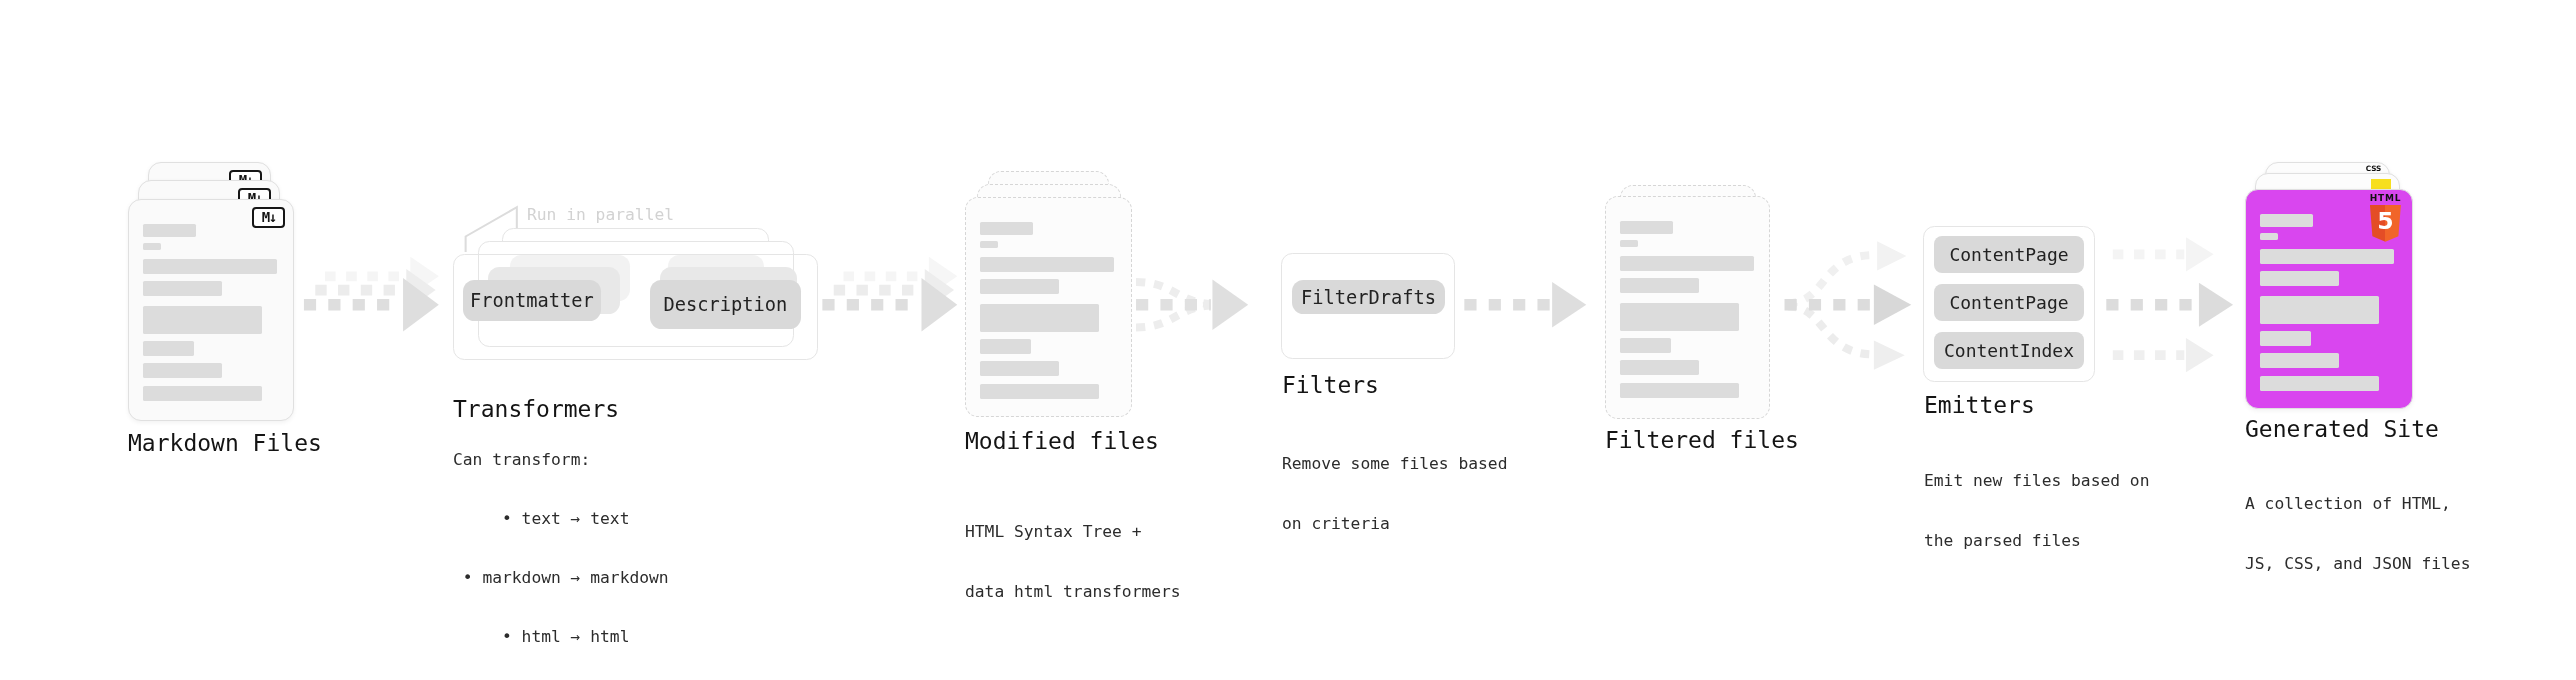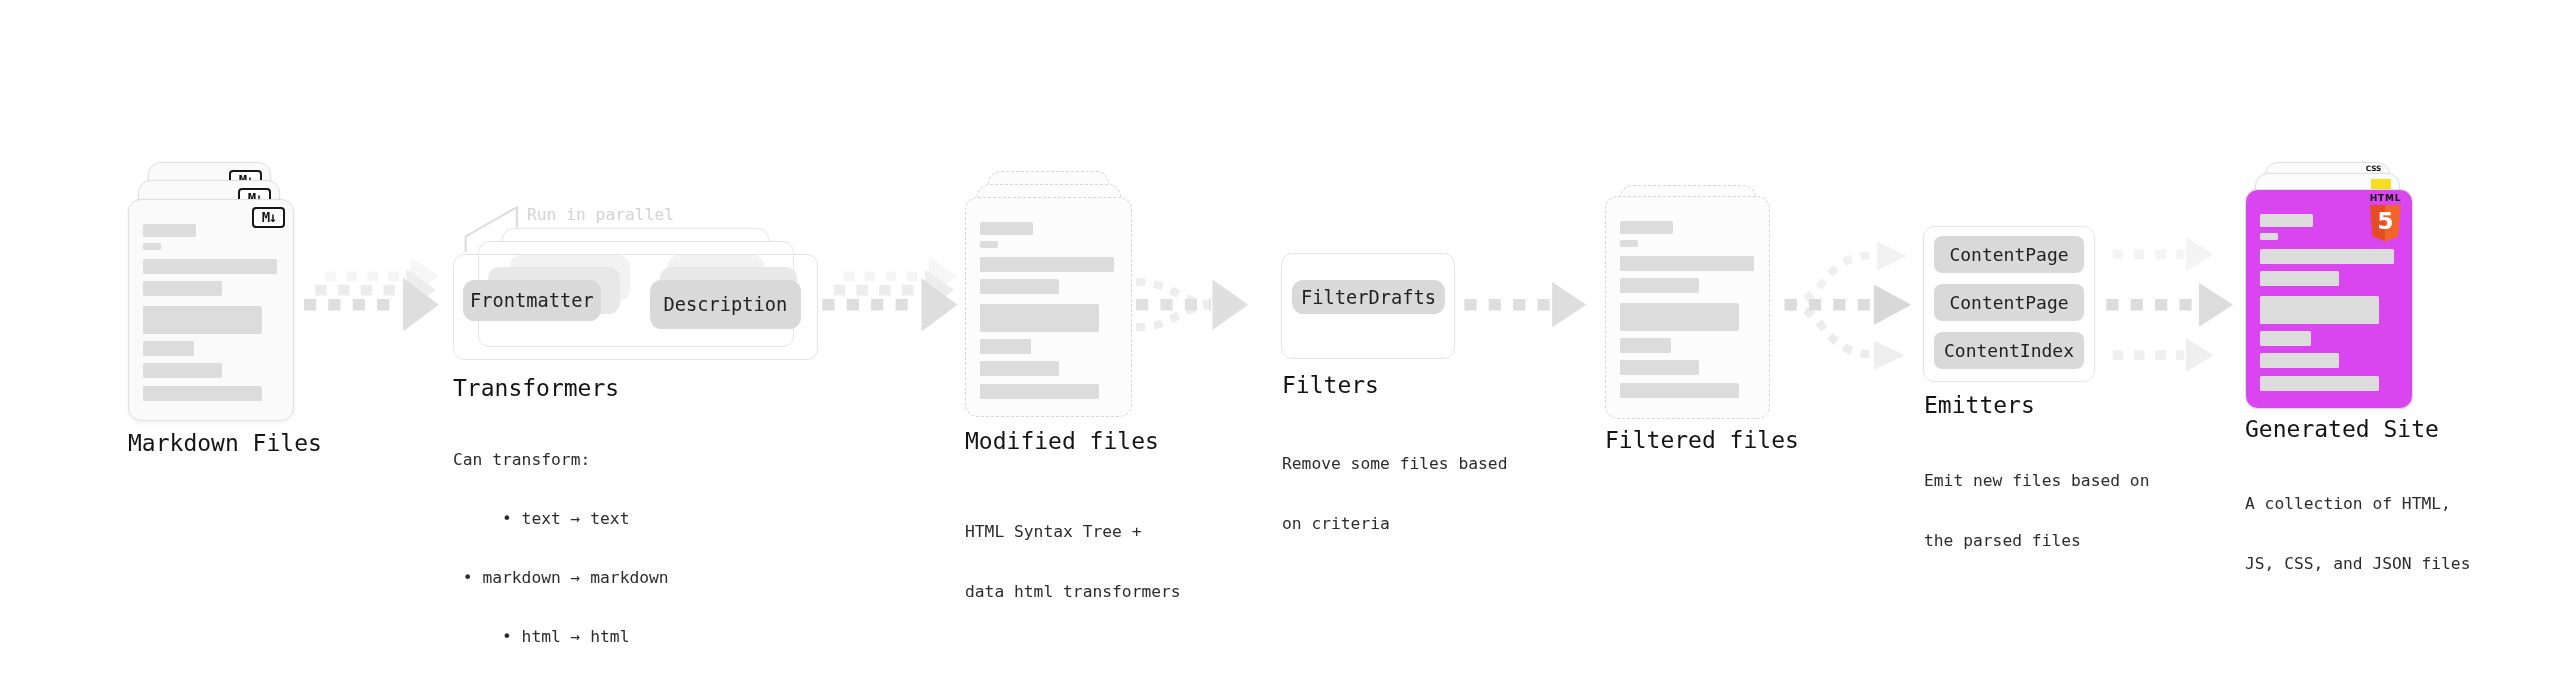--- a/index.html
+++ b/index.html
@@ -53,21 +53,21 @@
 
   #tr-box3{left:502px;top:228px;width:267px;height:106px;}
   #tr-box2{left:478px;top:241px;width:316px;height:106px;}
   #tr-box1{left:453px;top:254px;width:365px;height:106px;background:transparent;}
   #fm-ghost2{left:510px;top:255px;width:120px;height:46px;}
   #fm-ghost1{left:488px;top:267px;width:132px;height:47px;}
   #fm-pill{left:463px;top:280px;width:138px;height:41px;text-align:center;}
   #ds-ghost2{left:668px;top:255px;width:96px;height:46px;}
   #ds-ghost1{left:660px;top:267px;width:137px;height:47px;}
   #ds-pill{left:650px;top:280px;width:151px;height:49px;}
-  #tr-title{left:453px;top:375px;}
+  #tr-title{left:453px;top:396px;}
   #tr-desc{left:453px;top:411px;}
   #tr-desc div{line-height:21px;}
 
   #mo-card3{left:988px;top:171px;width:121px;height:220px;}
   #mo-card2{left:977px;top:184px;width:144px;height:220px;}
   #mo-card1{left:965px;top:197px;width:167px;height:220px;}
   #mo-title{left:965px;top:428px;}
   #mo-desc{left:965px;top:483px;}
 
   #fl-box{left:1281px;top:253px;width:174px;height:106px;}

